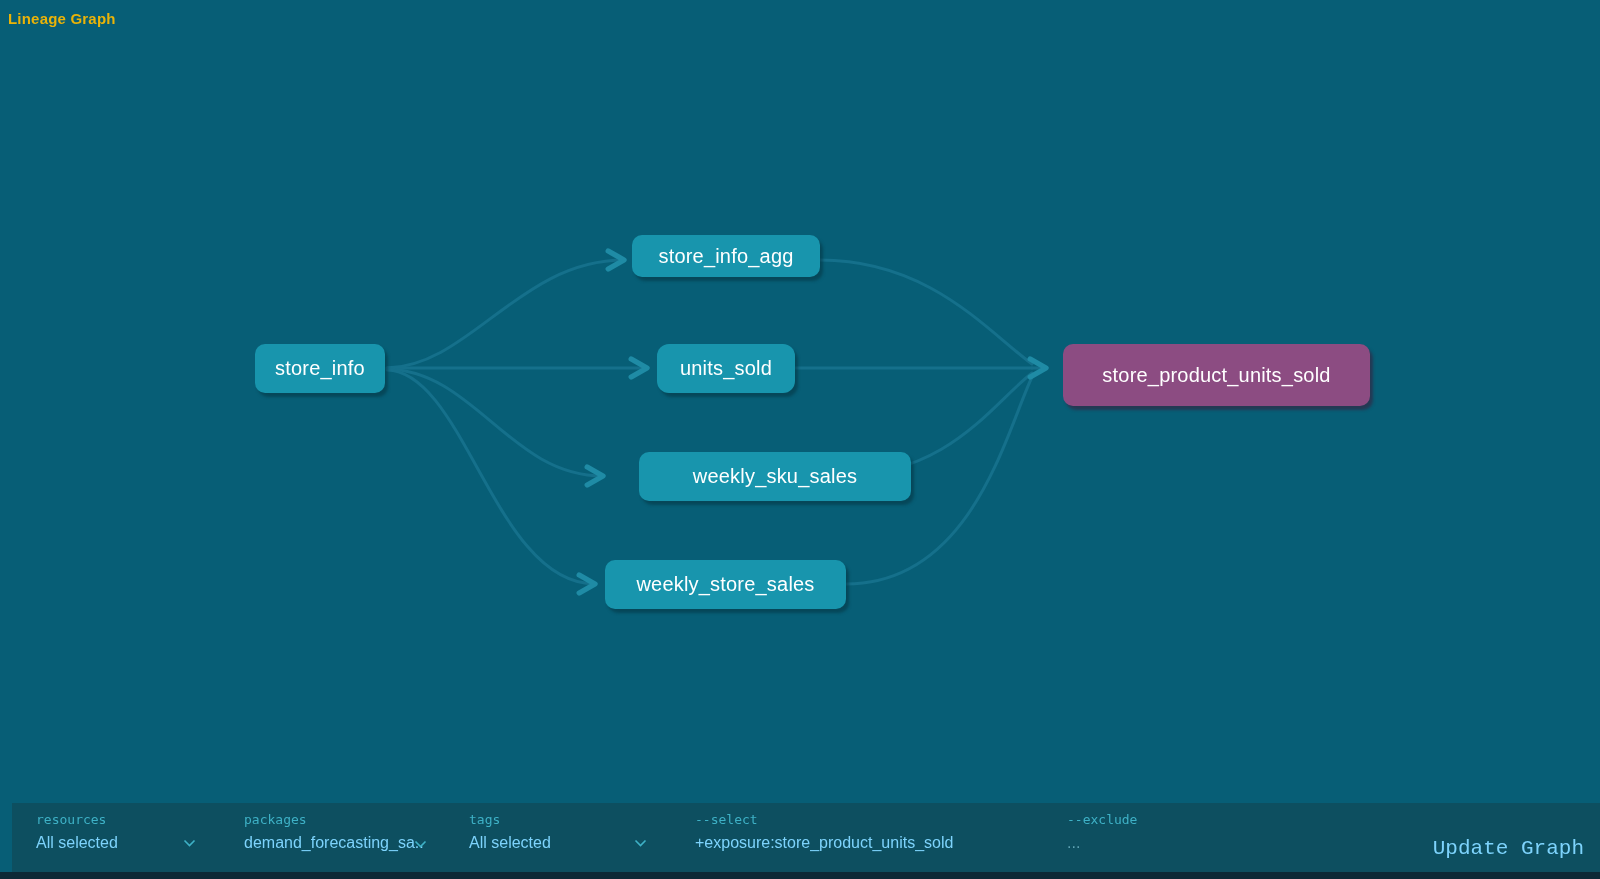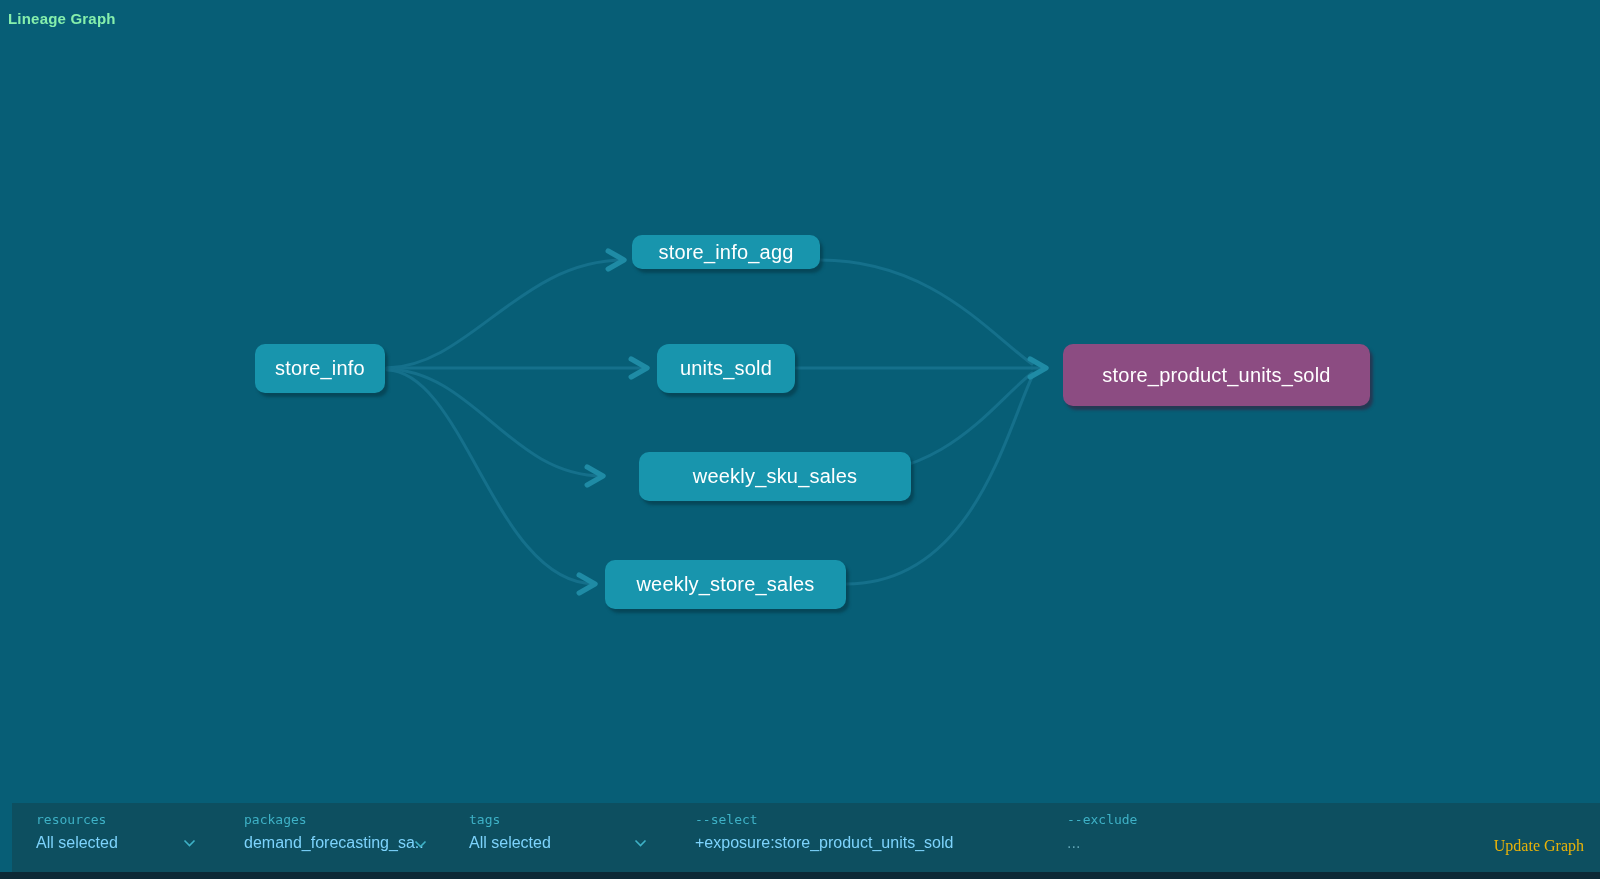--- a/index.html
+++ b/index.html
@@ -8,21 +8,21 @@
     font-family: "Liberation Sans", sans-serif;
     background: #075e76;
     position: relative;
   }
   .app { position: absolute; inset: 0; }
 
   
   .page-title {
     position: absolute;
     left: 8px; top: 10px;
-    color: #86efac;
+    color: #eab308;
     font-size: 15px;
     font-weight: 700;
     letter-spacing: 0.2px;
     z-index: 5;
   }
 
   
   .canvas {
     position: absolute;
     left: 0; top: 0; width: 1600px; height: 803px;
@@ -45,21 +45,21 @@
   }
   .node.model {
     background: #1895ad;
     box-shadow: 3px 4px 3px rgba(6, 52, 66, 0.55);
   }
   .node.exposure {
     background: #8c4c82;
     box-shadow: 3px 4px 3px rgba(62, 28, 56, 0.55);
   }
   .n-store_info               { left: 255px;  top: 344px; width: 130px; height: 49px; }
-  .n-store_info_agg           { left: 632px;  top: 235px; width: 188px; height: 34px; }
+  .n-store_info_agg           { left: 632px;  top: 235px; width: 188px; height: 42px; }
   .n-units_sold               { left: 657px;  top: 344px; width: 138px; height: 49px; border-radius: 12px; }
   .n-weekly_sku_sales         { left: 639px;  top: 452px; width: 272px; height: 49px; }
   .n-weekly_store_sales       { left: 605px;  top: 560px; width: 241px; height: 49px; align-items: center; }
   .n-store_product_units_sold { left: 1063px; top: 344px; width: 307px; height: 62px; }
 
   
   .filter-bar {
     position: absolute;
     left: 0; bottom: 7px;
     width: 1600px; height: 69px;
@@ -103,23 +103,23 @@
   .fg-packages .chevron { position: absolute; right: -2px; top: 6px; margin: 0; }
   .fg-tags      { left: 457px;  width: 178px; }
   .fg-select    { left: 683px;  width: 350px; }
   .fg-exclude   { left: 1055px; width: 220px; }
 
   .update-button {
     position: absolute;
     right: 28px; top: 34px;
     background: none;
     border: none;
-    color: #eab308;
-    font-family: Liberation Serif, serif;
-    font-size: 16px;
+    color: #7dd3fc;
+    font-family: Liberation Mono, monospace;
+    font-size: 21px;
     cursor: pointer;
     white-space: nowrap;
   }
 </style>
 </head>
 <body>
 
 <div class="app">
 
   <div class="page-title">Lineage Graph</div>

